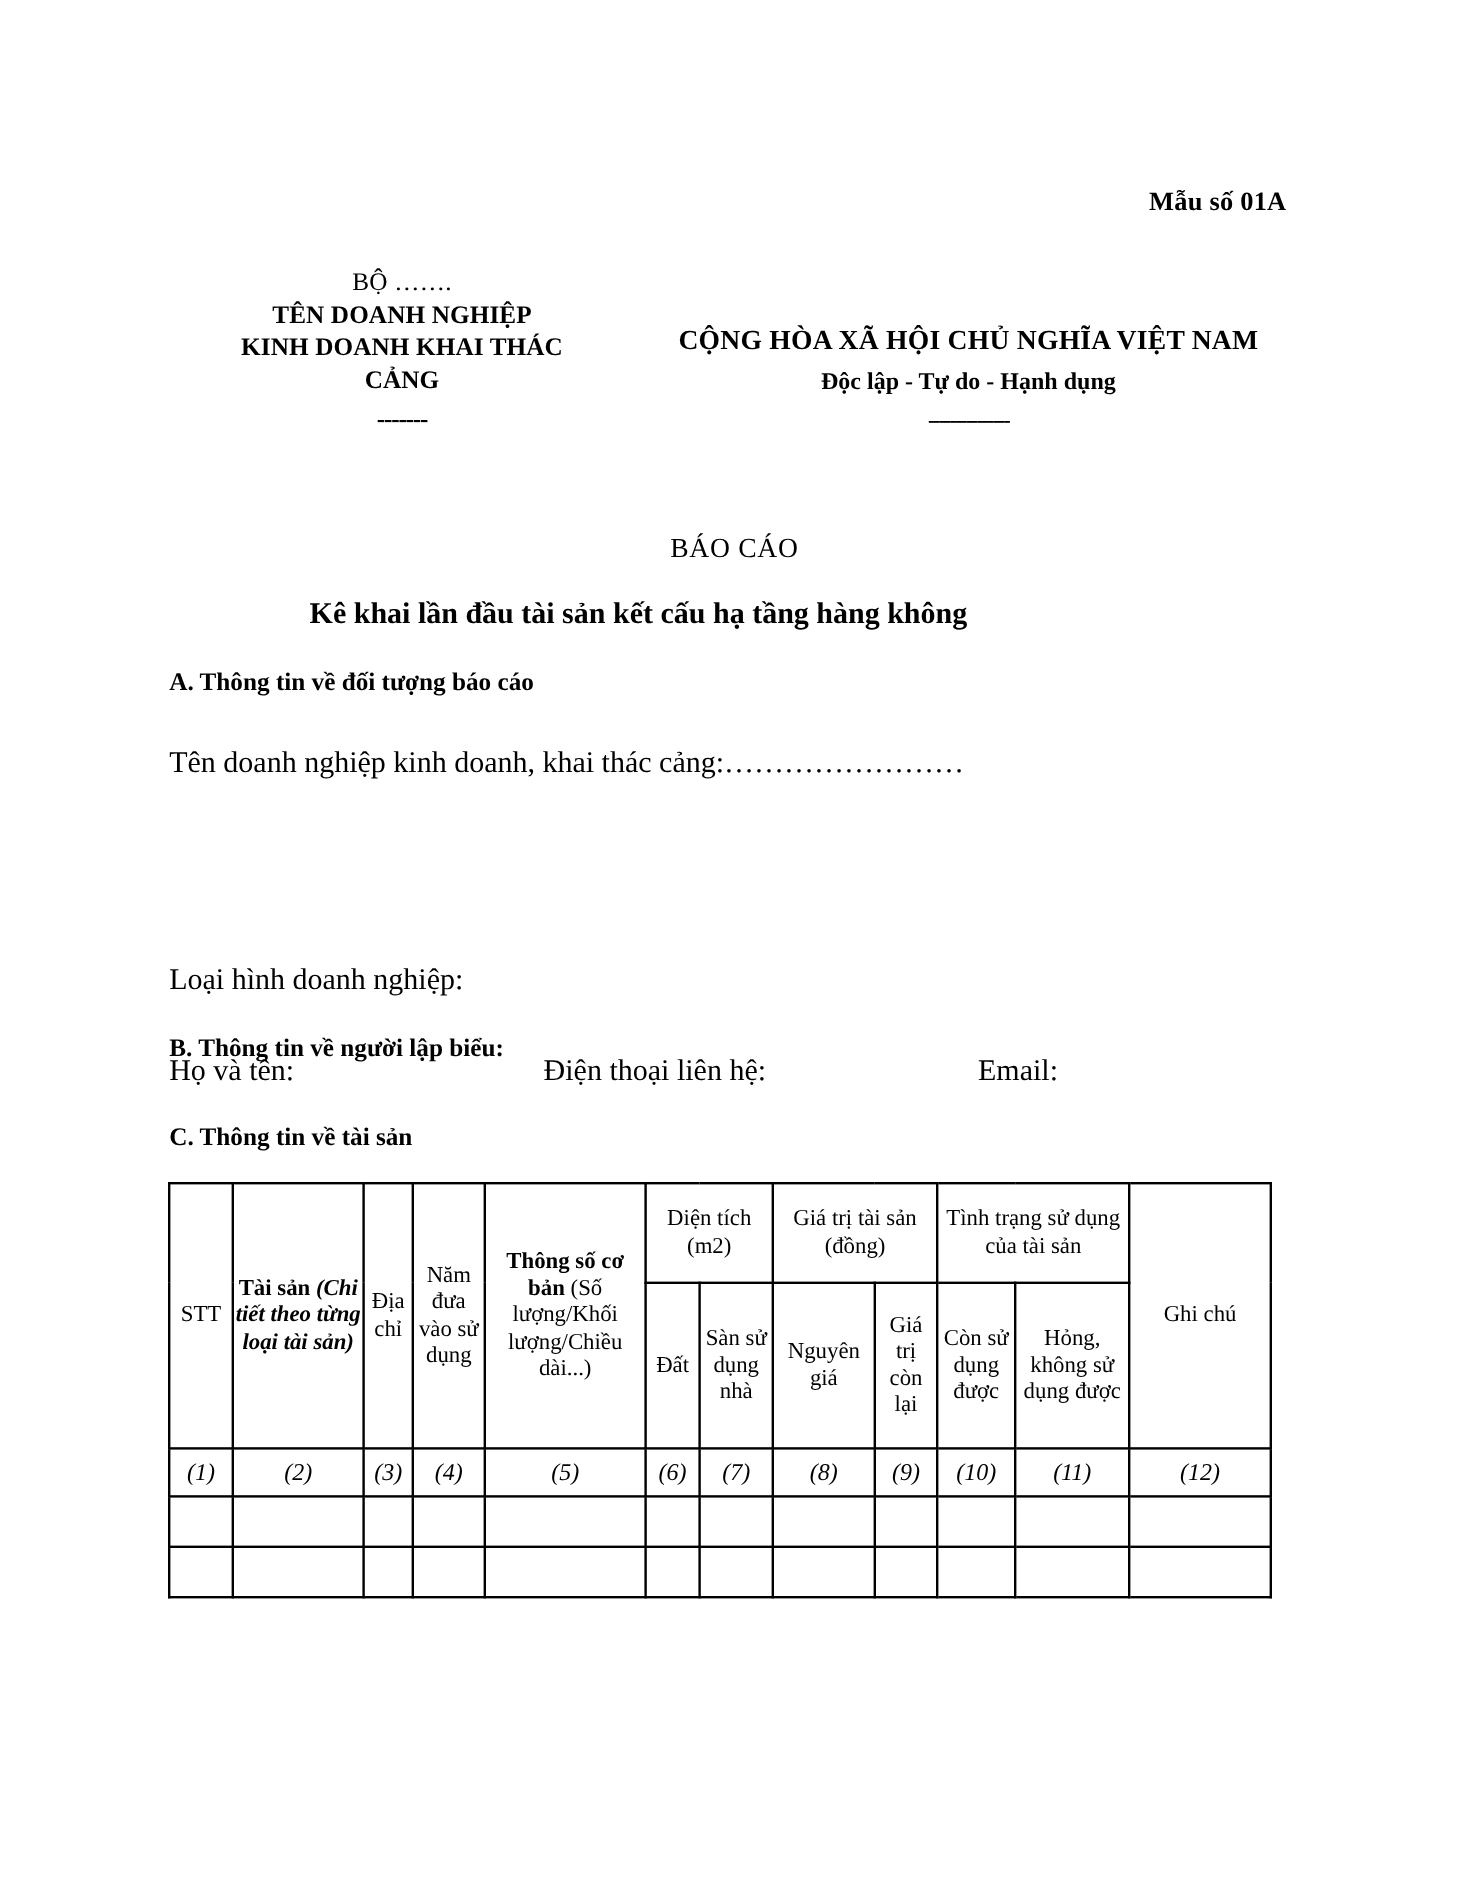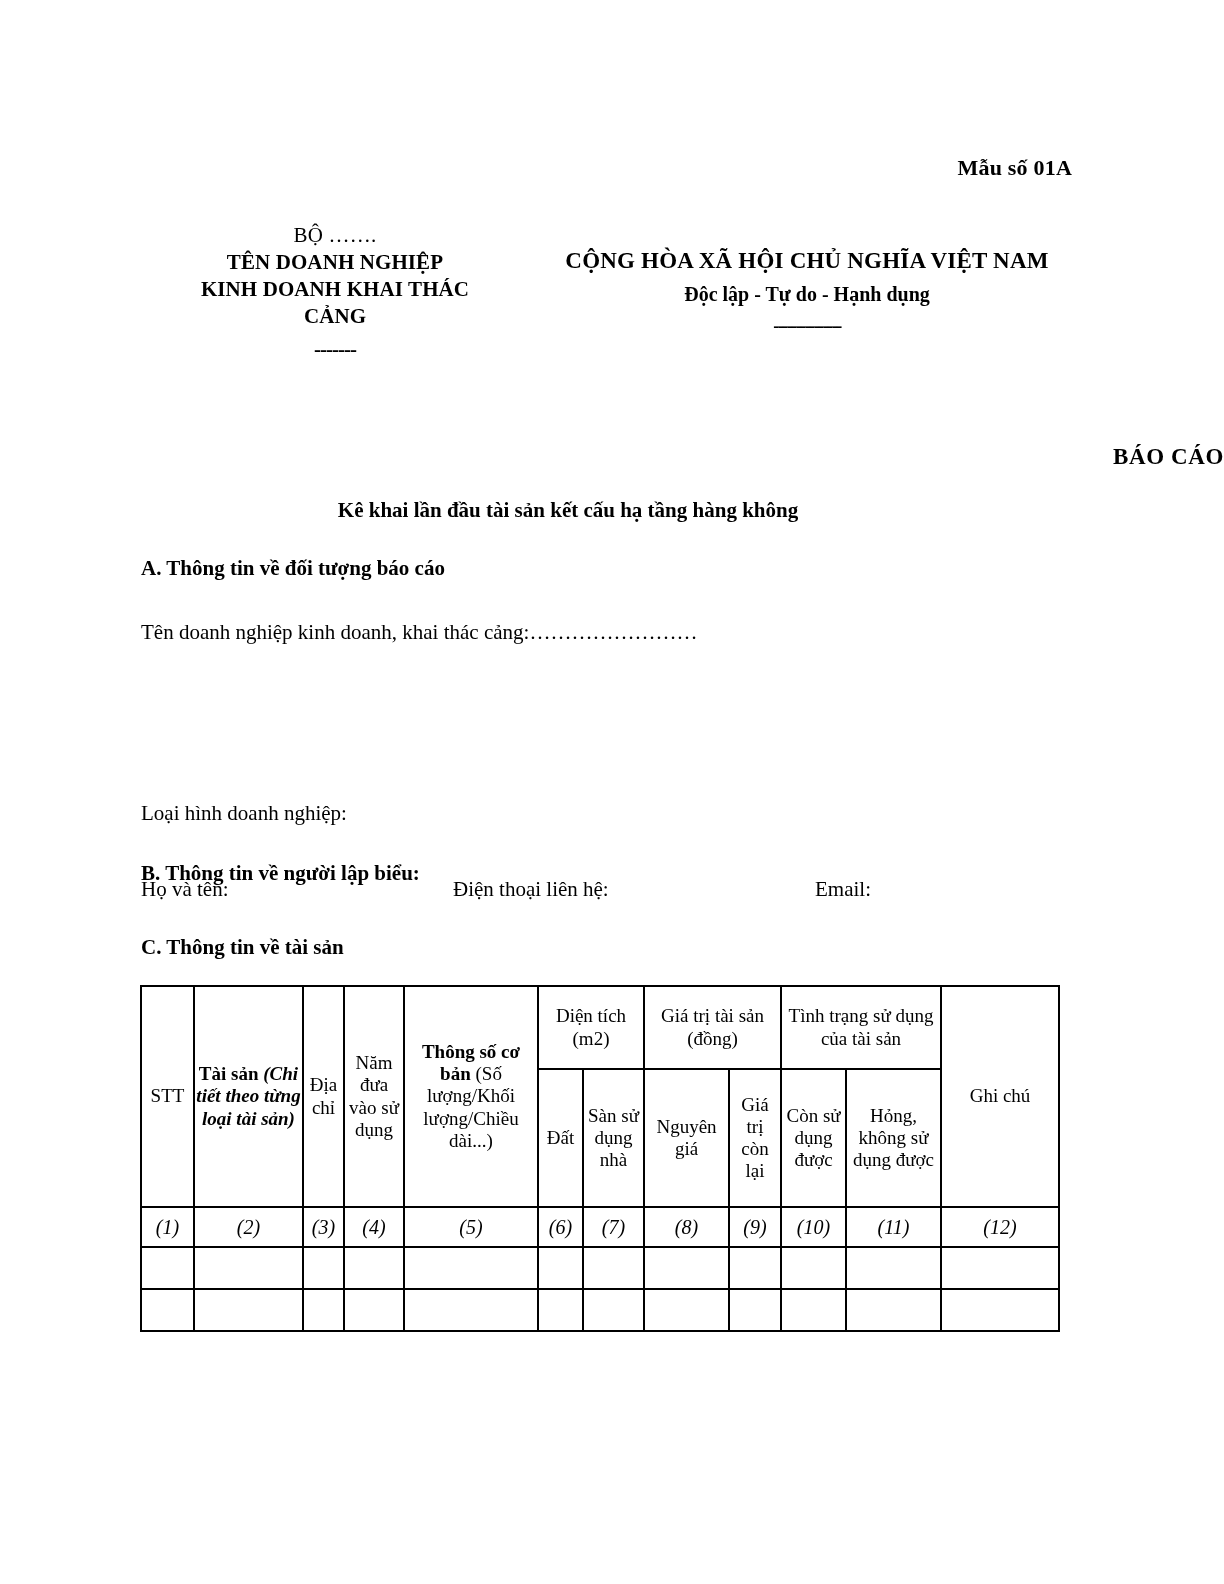--- a/index.html
+++ b/index.html
@@ -32,21 +32,21 @@
     letter-spacing: 0.2px;
   }
 
   
   .header-row {
     position: absolute;
     top: 222px;
     left: 140px;
     right: 140px;
     display: flex;
-    align-items: center;
+    align-items: flex-end;
   }
   .header-left {
     width: 390px;
     text-align: center;
     font-size: 21px;
     line-height: 1.28;
   }
   .header-left .ministry {
     font-weight: normal;
     letter-spacing: 0.2px;
@@ -81,47 +81,46 @@
     font-weight: bold;
     letter-spacing: -1.5px;
   }
 
   
   .doc-title {
     position: absolute;
     top: 444px;
     left: 0;
     width: 1224px;
-    text-align: right;
+    text-align: center;
     font-size: 23px;
-    font-weight: bold;
+    font-weight: normal;
     letter-spacing: 0.6px;
   }
   .doc-subtitle {
     position: absolute;
     top: 498px;
     left: 0;
     width: 1064px;
     text-align: center;
-    font-size: 21px;
-    font-weight: bold;
-    margin-left: 36px;
+    font-size: 25px;
+    font-weight: bold;
   }
 
   
   .sec-head {
     position: absolute;
     left: 141px;
     font-size: 21px;
     font-weight: bold;
   }
   .para {
     position: absolute;
     left: 141px;
-    font-size: 21px;
+    font-size: 25px;
     line-height: 1.42;
   }
   #secA       { top: 556px; }
   #pName      { top: 618px; width: 900px; }
   #pAddr      { top: 672px; width: 830px; }
   #pType      { top: 799px; }
   #secB       { top: 817px; margin-top: 44px; }
   #pContact   { top: 875px; width: 900px; }
   #secC       { top: 935px; }
 

